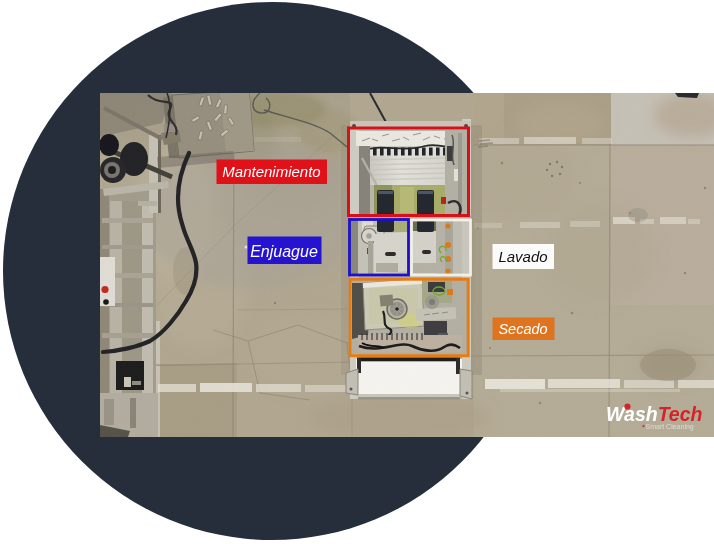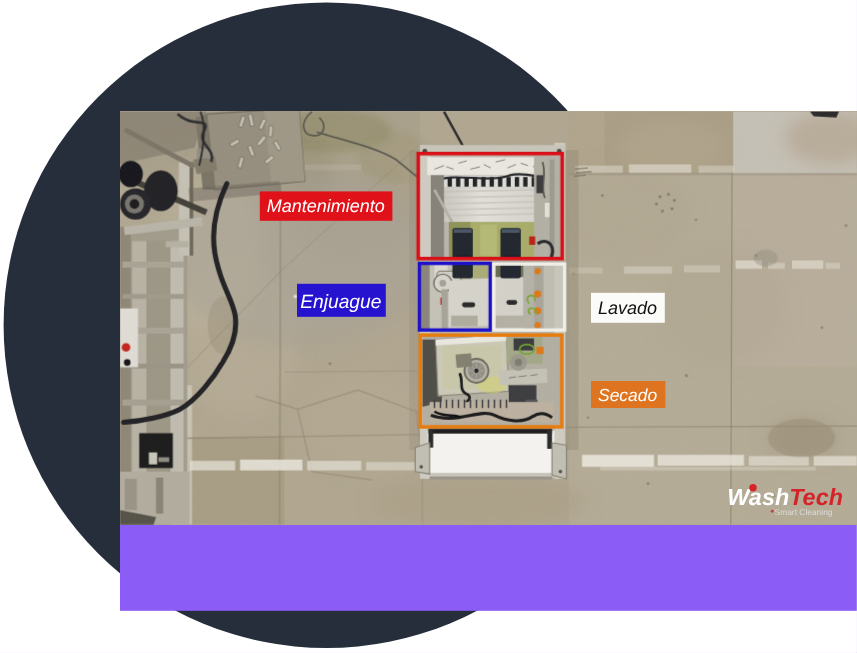--- a/index.html
+++ b/index.html
@@ -3,21 +3,21 @@
 <meta charset="utf-8">
 <style>
 html,body{margin:0;padding:0;width:714px;height:544px;background:#ffffff;overflow:hidden;font-family:"Liberation Sans",sans-serif}
 .abs{position:absolute}
 </style>
 </head>
 <body>
 
 <div class="abs" style="left:3px;top:2px;width:538px;height:538px;border-radius:50%;background:#262e3b"></div>
 
-<div class="abs" style="left:100px;top:93px;width:614px;height:416px;overflow:hidden;background:#8b5cf6">
+<div class="abs" style="left:100px;top:93px;width:614px;height:344px;overflow:hidden;background:#ef4444">
 <svg width="614" height="344" viewBox="0 0 614 344">
 <defs>
 <linearGradient id="floorTL" x1="0" y1="0" x2="0.7" y2="1">
 <stop offset="0" stop-color="#a29a89"></stop>
           <stop offset="1" stop-color="#b1a78f"></stop>
 </linearGradient>
 <filter id="soft" x="-40%" y="-40%" width="180%" height="180%">
           <feGaussianBlur stdDeviation="7"></feGaussianBlur>
         </filter>
 <filter id="fuzz" x="-2%" y="-2%" width="104%" height="104%">

